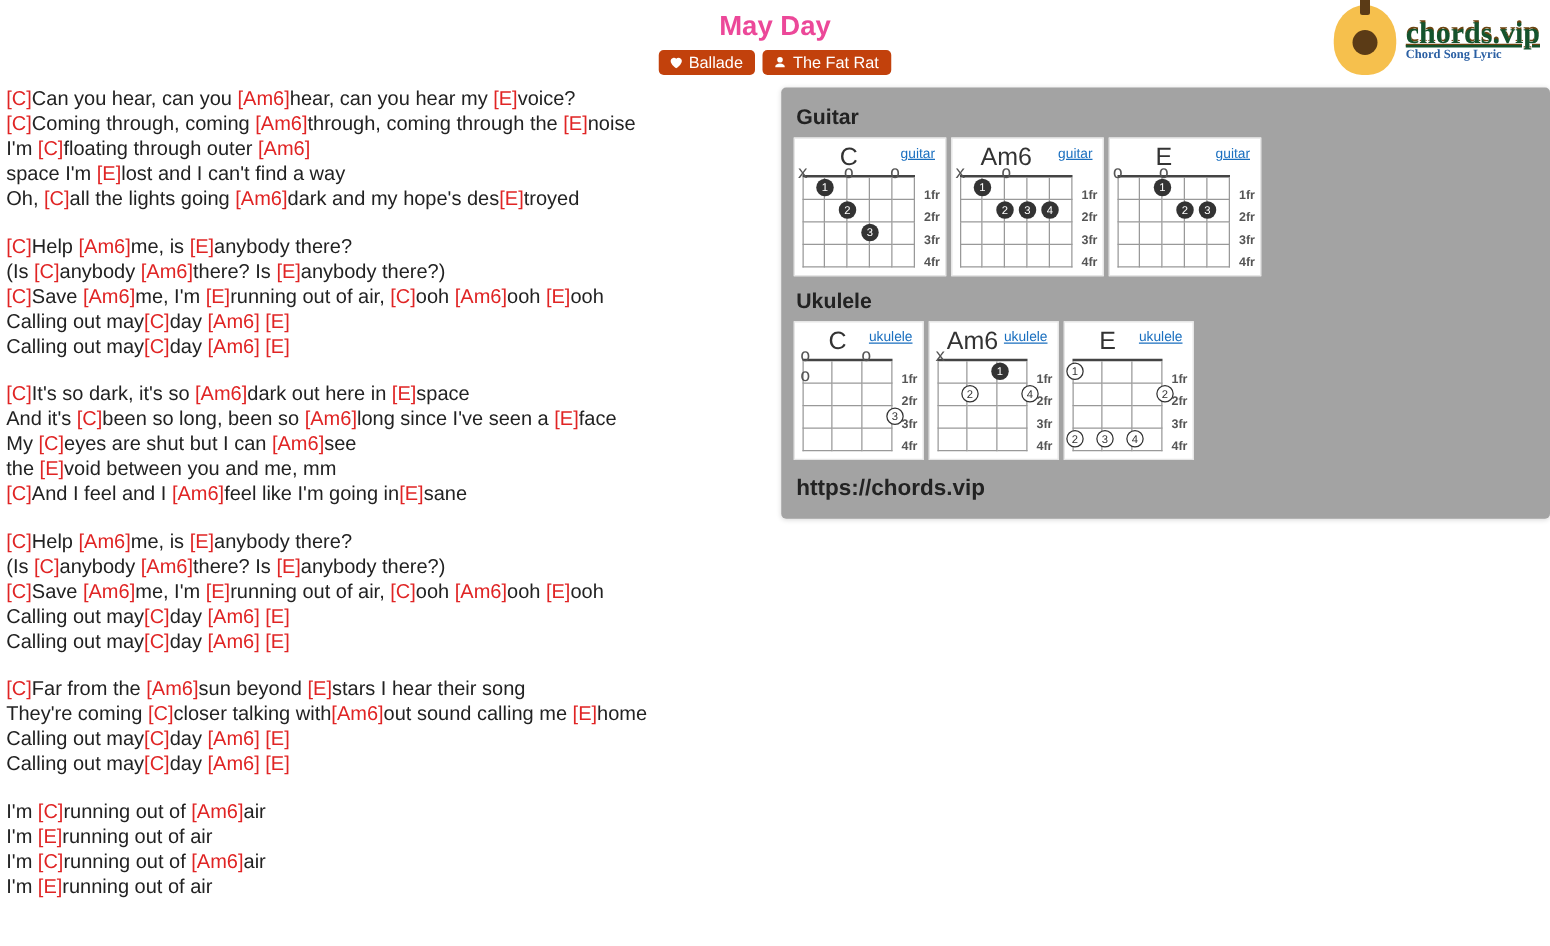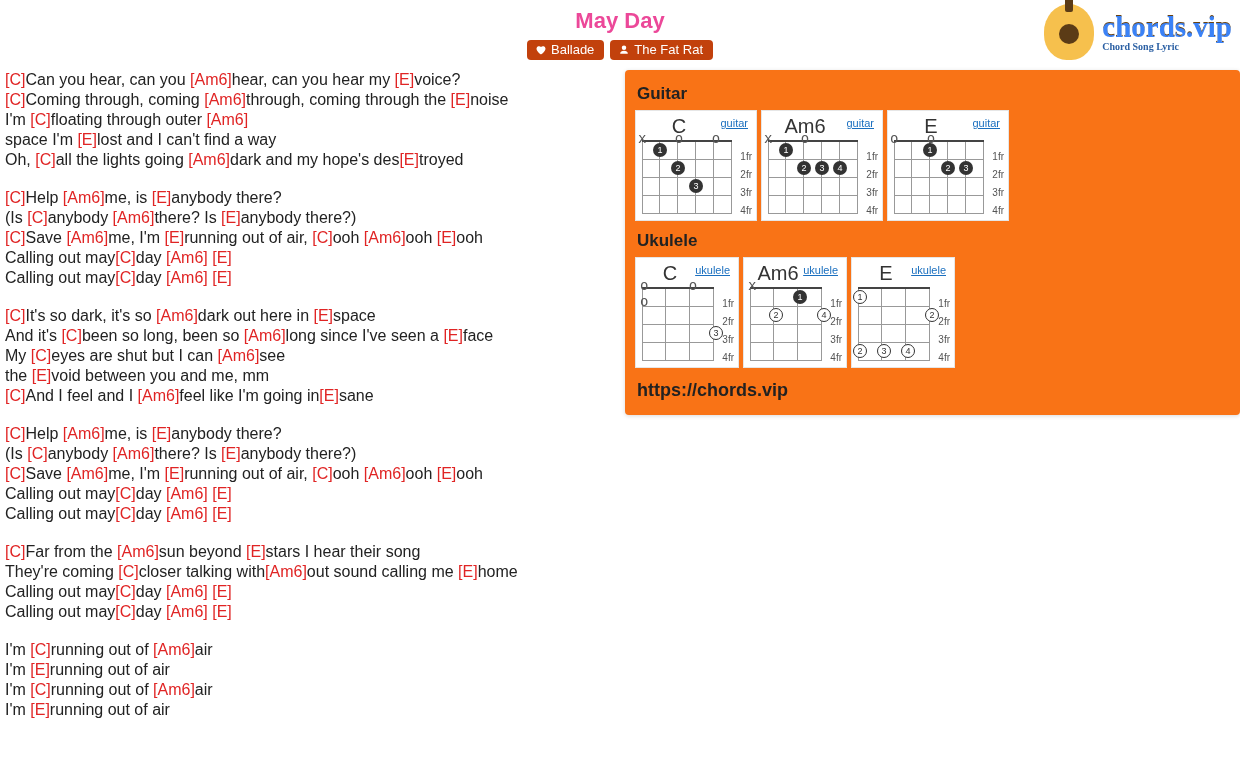--- a/index.html
+++ b/index.html
@@ -67,24 +67,25 @@
     background:#5b3b16;
     left:21px;top:-22px;
     border-radius:2px;
   }
   .logo .txt {
     margin-left: 8px;
     font-family: "Comic Sans MS", cursive;
     line-height: 1;
   }
   .logo .txt .l1 {
-    font-size: 29px;
+    font-size: 24px;
     font-weight: 700;
-    color: #3b82f6;
+    color: #14532d;
     text-shadow: 0 1px 0 #fff, 0 -1px 0 #6b4410;
+    text-decoration: underline;
   }
   .logo .txt .l2 {
     font-size: 10px;
     font-weight: 700;
     color: #2a5fa3;
   }
 
   .content {
     display: flex;
     align-items: flex-start;
@@ -98,21 +99,21 @@
   }
   .lyrics .stanza { margin-bottom: 18px; }
   .lyrics .line { display: block; }
   .chord {
     color: #e02424;
     cursor: pointer;
   }
 
   .side {
     flex: 1;
-    background: #f97316;
+    background: #a3a3a3;
     border-radius: 4px;
     box-shadow: 0 1px 4px rgba(0,0,0,.15);
     margin-top: 0;
     padding: 10px 10px 14px;
   }
   .side h3 {
     margin: 4px 0 6px 2px;
     font-size: 17px;
     font-weight: 600;
   }
@@ -157,21 +158,21 @@
   .grid.ukulele div:nth-child(3n+1){border-left:1px solid #999;}
   .grid.guitar div:nth-child(5n+1){border-left:1px solid #999;}
 
   .fret-labels {
     position: absolute;
     right: -2px;
     top: 8px;
     font-size: 10px;
     line-height: 18px;
     color: #555;
-    font-weight:400;
+    font-weight:700;
   }
   .markers {
     position: absolute;
     left: -4px;
     top: -10px;
     font-size: 14px;
     letter-spacing: 10px;
     color: #555;
     font-family: monospace;
   }

